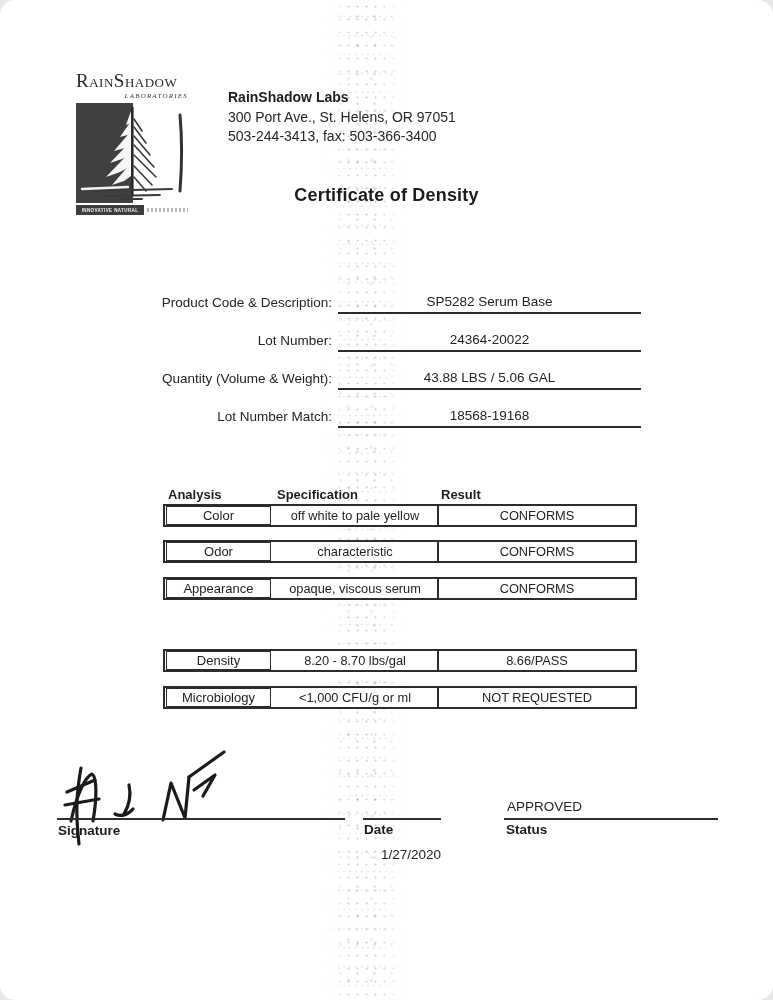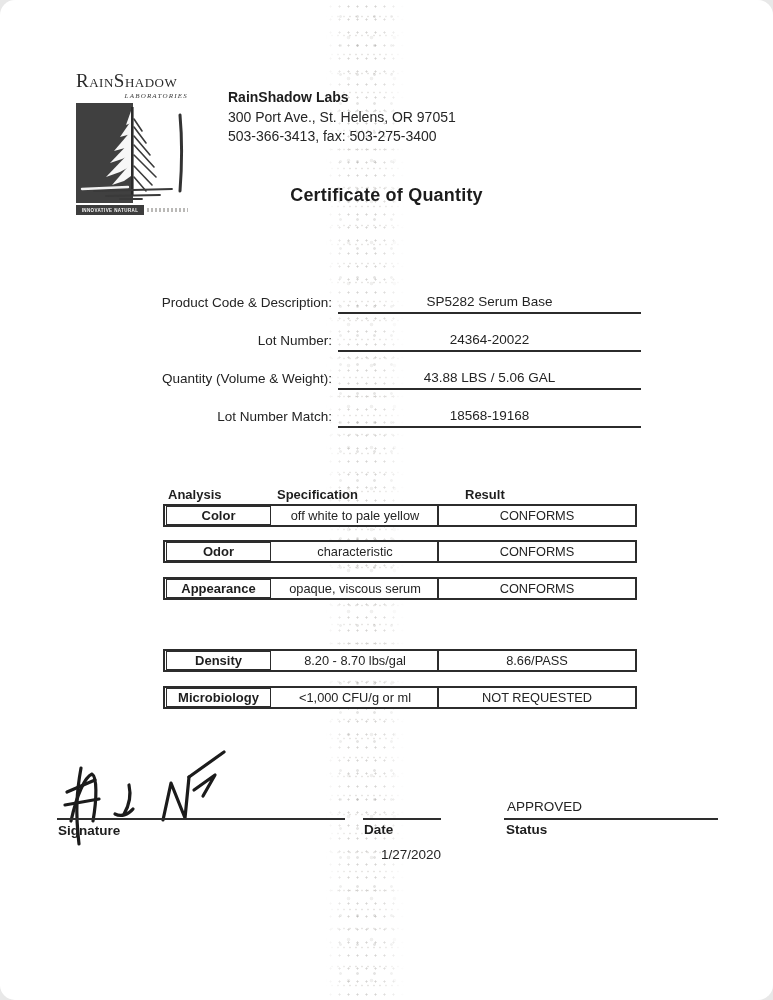--- a/index.html
+++ b/index.html
@@ -77,31 +77,31 @@
     position:absolute; left:338px; top:0; width:303px; height:22px;
     border-bottom:2.5px solid #2b2b2b; text-align:center;
     font-size:13.5px; color:#242424; line-height:20px;
   }
 
   
   .tbl-head { position:absolute; top:487px; left:0; width:682px; height:16px; }
   .tbl-head span { position:absolute; font-size:13px; font-weight:bold; color:#1e1e1e; }
   .th-analysis { left:168px; }
   .th-spec     { left:277px; }
-  .th-result   { left:465px; }
+  .th-result   { left:441px; }
 
   .tbl-row {
     position:absolute; left:163px; width:474px; height:23px;
     border:2px solid #2c2c2c; background:#fff;
   }
   .cell-analysis {
     position:absolute; left:1px; top:0px; bottom:0px; width:105px;
     border:1.5px solid #2c2c2c;
     display:flex; align-items:center; justify-content:center;
-    font-size:13px; font-weight:bold; color:#1e1e1e;
+    font-size:13px; font-weight:normal; color:#1e1e1e;
   }
   .cell-spec {
     position:absolute; left:108px; top:0; bottom:0; width:164px;
     display:flex; align-items:center; justify-content:center;
     font-size:12.8px; color:#242424;
   }
   .cell-result {
     position:absolute; left:272px; top:0; bottom:0; right:0;
     border-left:2px solid #2c2c2c;
     display:flex; align-items:center; justify-content:center;
@@ -173,24 +173,24 @@
     </div>
     <div class="logo-tagline">
       <span class="tag-black">INNOVATIVE NATURAL</span>
       <span class="tag-faint"></span>
     </div>
   </div>
 
   <div class="company">
     <div class="company-name">RainShadow Labs</div>
     <div class="company-line">300 Port Ave., St. Helens, OR 97051</div>
-    <div class="company-line">503-366-3413, fax: 503-275-3400</div>
-  </div>
-
-  <div class="doc-title">Certificate of Quantity</div>
+    <div class="company-line">503-244-3413, fax: 503-366-3400</div>
+  </div>
+
+  <div class="doc-title">Certificate of Density</div>
 
   <div class="field-row" style="top:292px">
     <div class="field-label">Product Code &amp; Description:</div>
     <div class="field-valueline">SP5282 Serum Base</div>
   </div>
   <div class="field-row" style="top:330px">
     <div class="field-label">Lot Number:</div>
     <div class="field-valueline">24364-20022</div>
   </div>
   <div class="field-row" style="top:368px">

